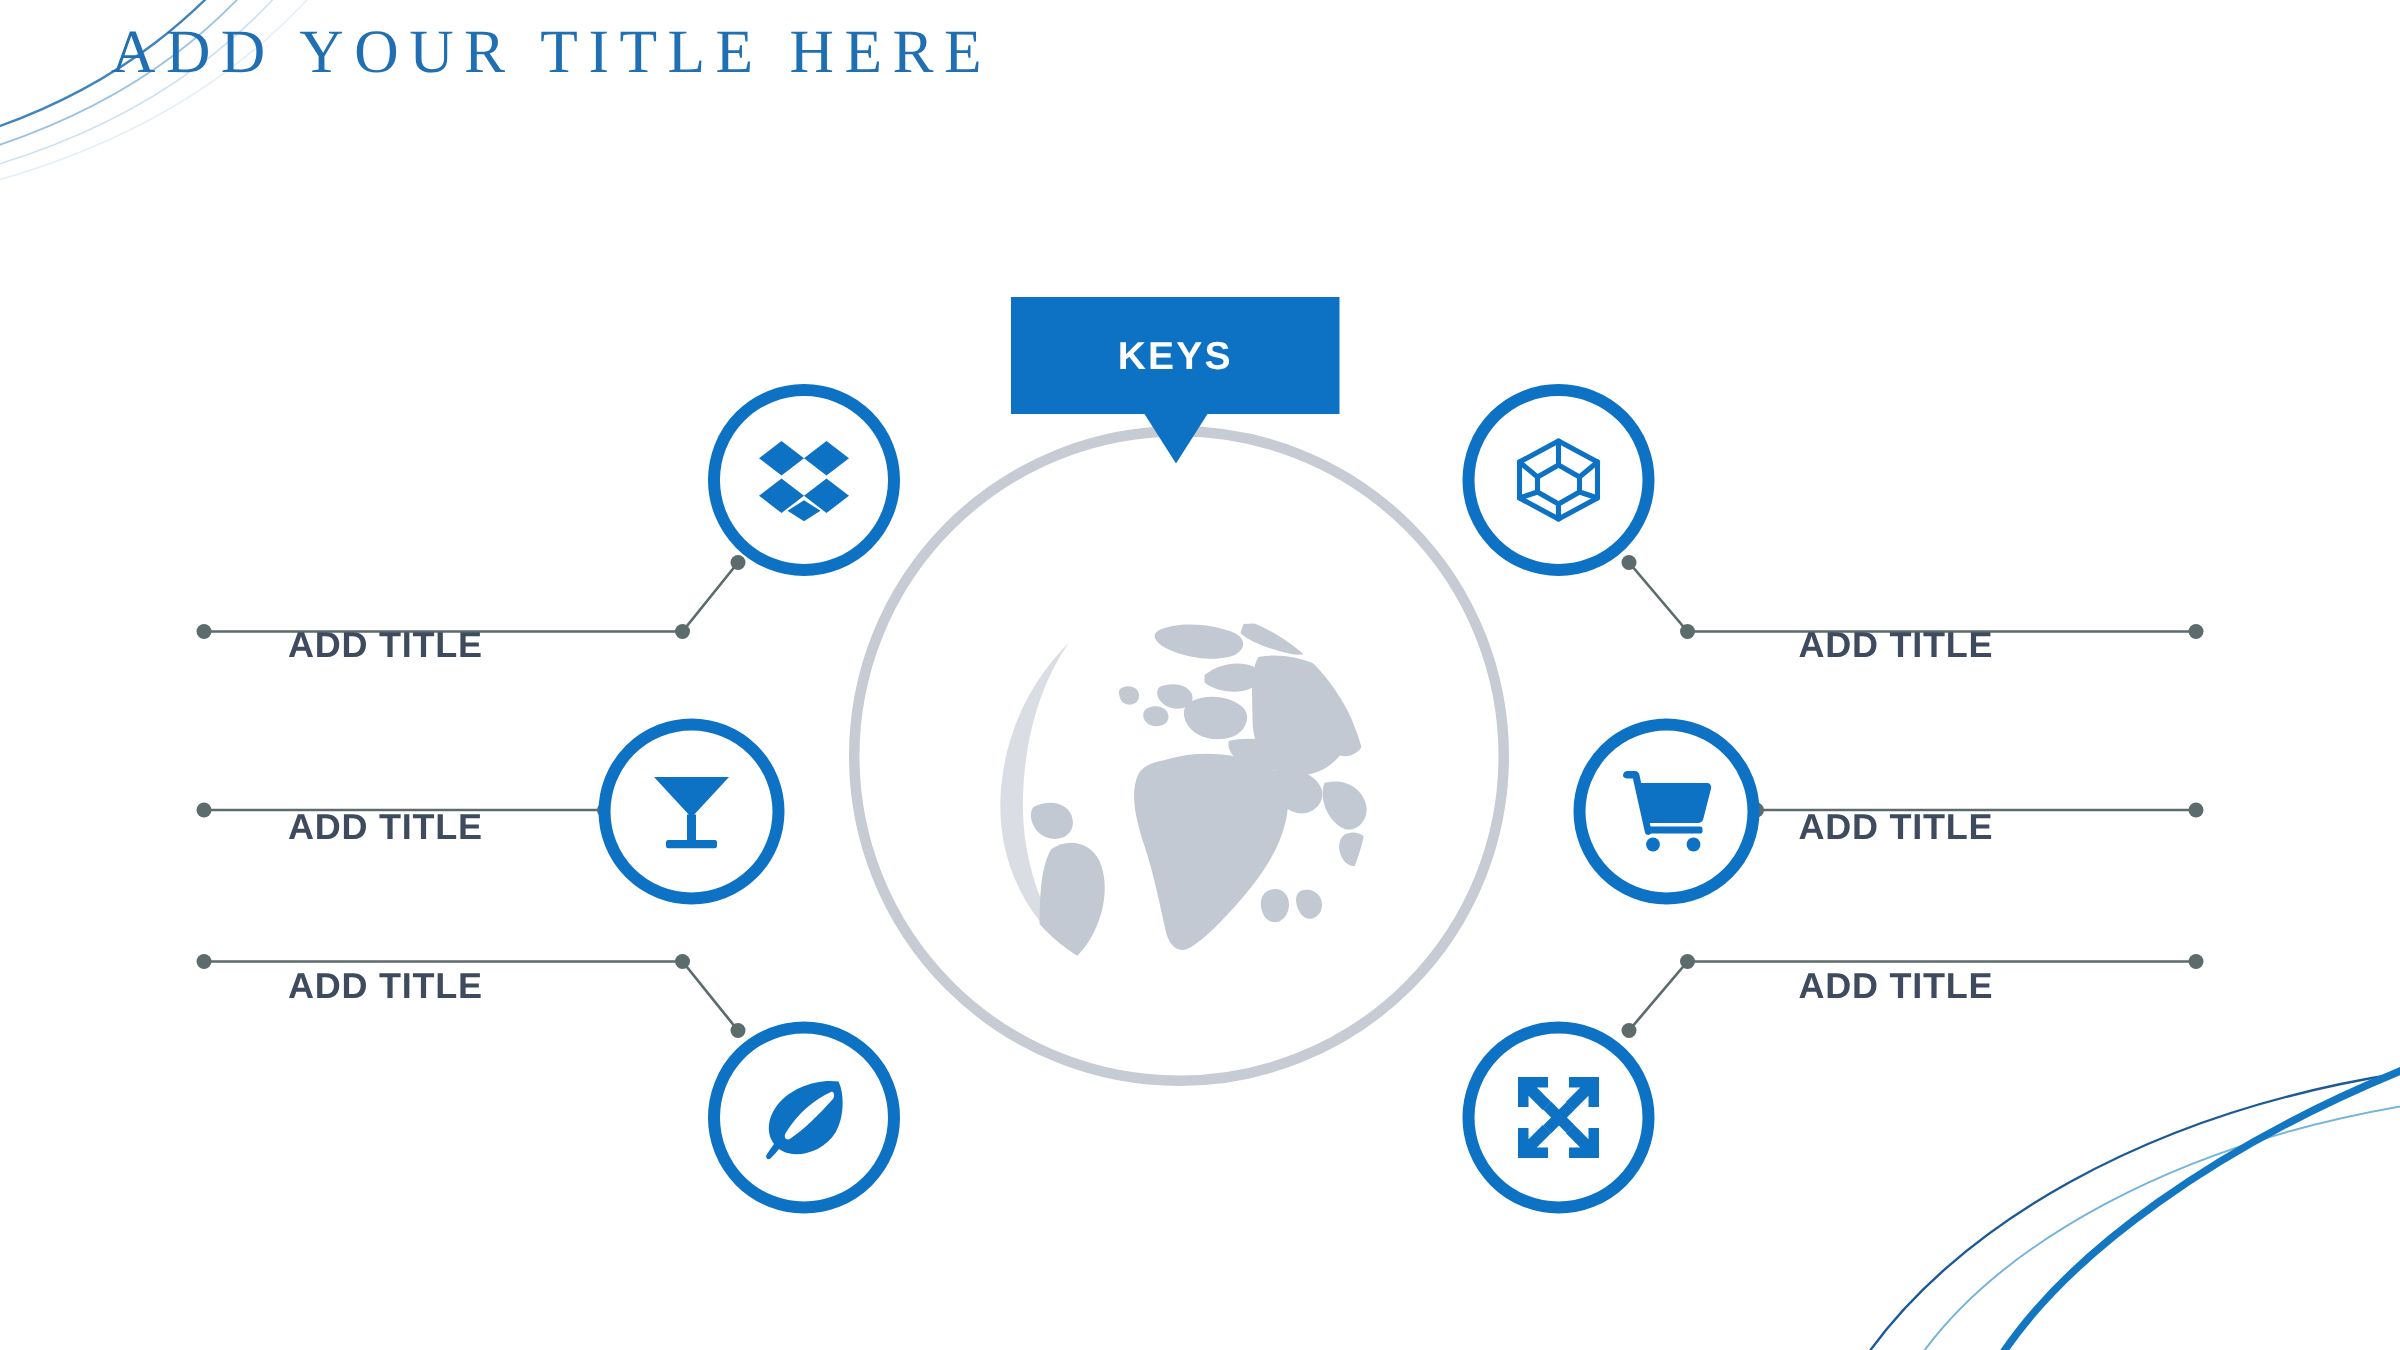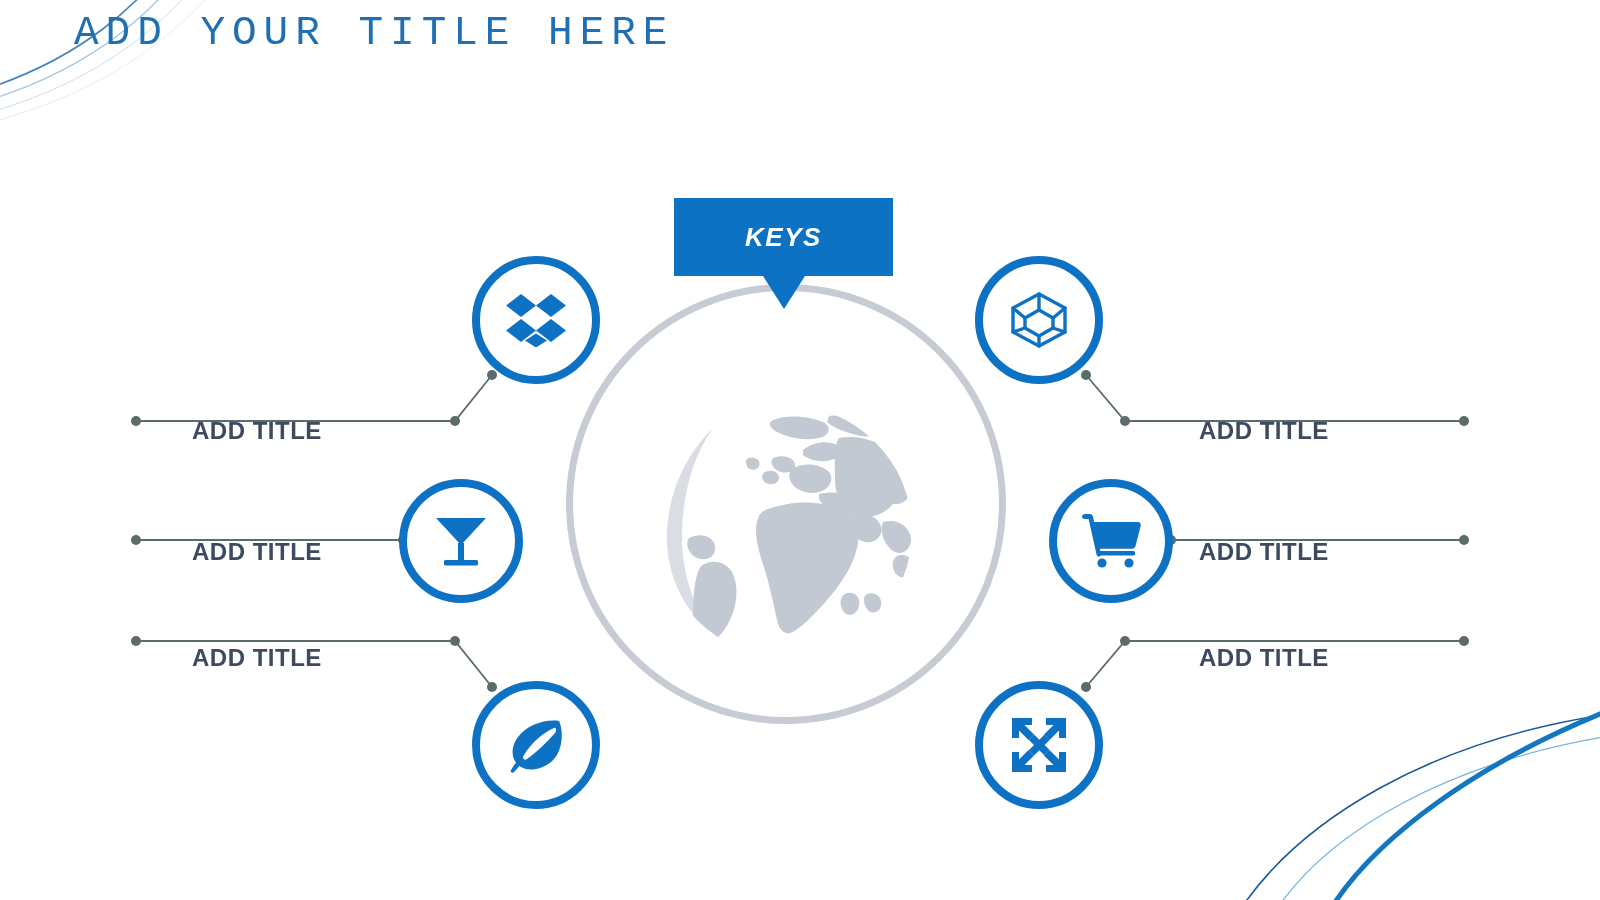--- a/index.html
+++ b/index.html
@@ -35,21 +35,21 @@
     bottom: 0;
     width: 420px;
     height: 230px;
   }
 
   
   #page-title {
     position: absolute;
     left: 74px;
     top: 10px;
-    font-family: Liberation Mono, monospace;
+    font-family: Liberation Serif, serif;
     font-size: 41px;
     letter-spacing: 7px;
     color: #1f6fb2;
     white-space: nowrap;
   }
 
   
   #center-ring {
     position: absolute;
     left: 566px;
@@ -76,21 +76,20 @@
     width: 219px;
     height: 78px;
     background: #0d71c4;
     color: #ffffff;
     display: flex;
     align-items: center;
     justify-content: center;
     font-size: 26px;
     font-weight: bold;
     letter-spacing: 1.5px;
-    font-style: italic;
   }
   #keys-pointer {
     position: absolute;
     left: 763px;
     top: 276px;
     width: 0;
     height: 0;
     border-left: 21px solid transparent;
     border-right: 21px solid transparent;
     border-top: 33px solid #0d71c4;

